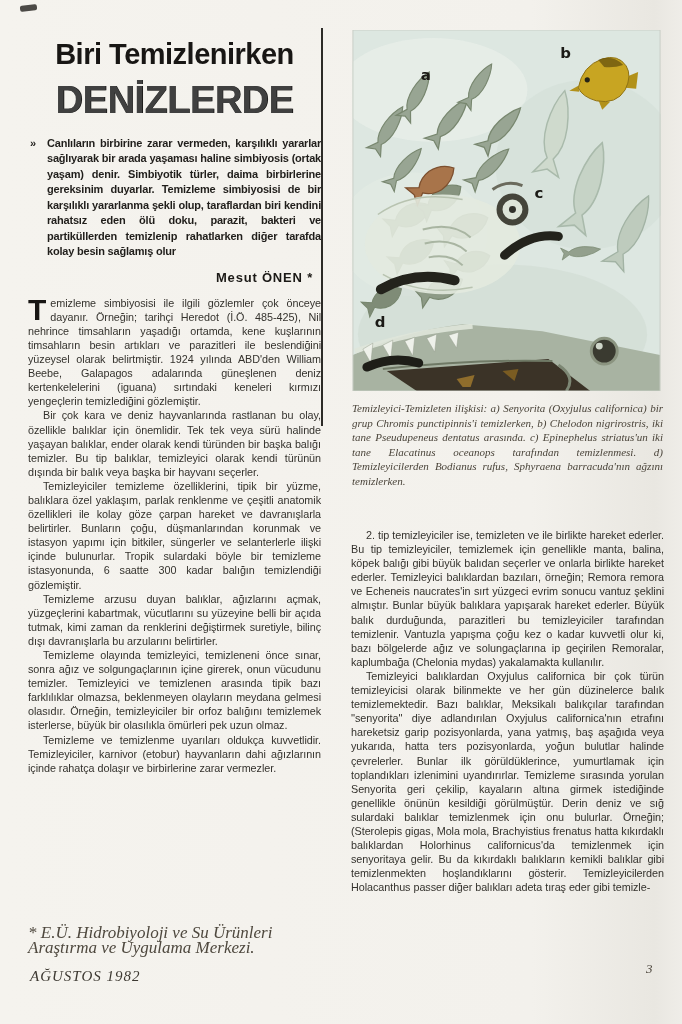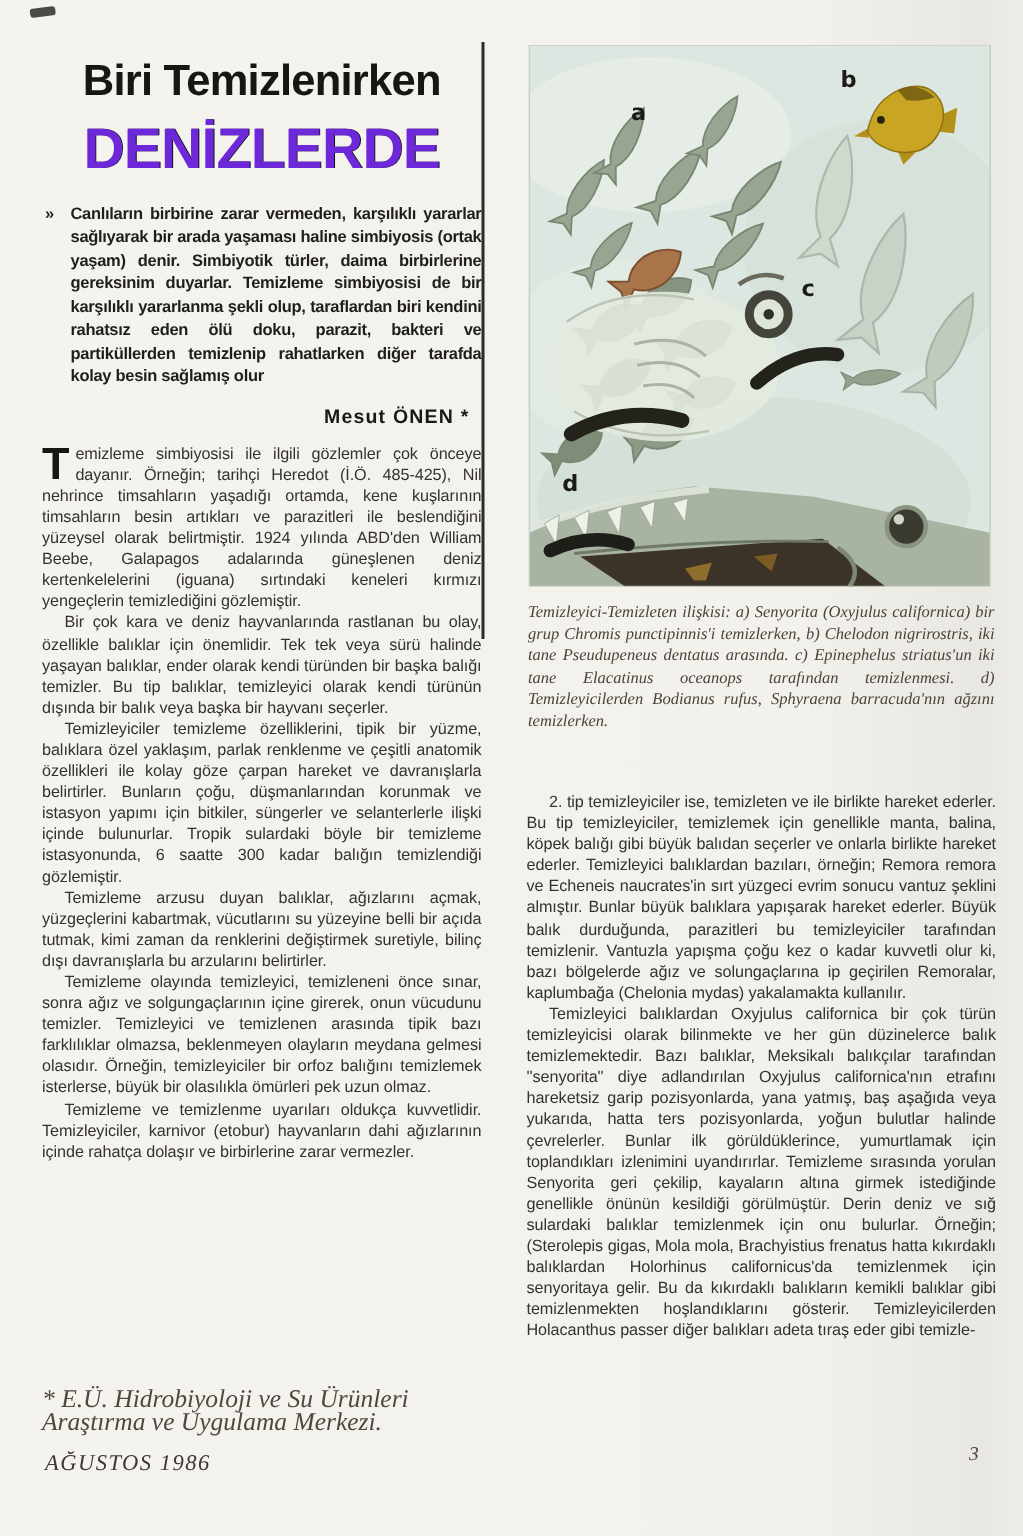--- a/index.html
+++ b/index.html
@@ -5,21 +5,21 @@
   html,body{margin:0;padding:0}
   body{
     width:682px;height:1024px;position:relative;overflow:hidden;
     background:linear-gradient(90deg,#f5f3ee 0%,#f3f1ec 78%,#e9e7e1 96%,#efede8 100%);
     font-family:"Liberation Sans",sans-serif;color:#2f2d29;
   }
   .mark{position:absolute;left:20px;top:5px;width:17px;height:6px;background:#2e2c28;border-radius:2px;transform:rotate(-7deg);opacity:.85}
 
   .left-col{position:absolute;left:28px;top:34px;width:293px}
   .kicker{font-size:29px;font-weight:bold;text-align:center;line-height:1.16;letter-spacing:-.5px;color:#181614;margin:4px}
-  .title{font-size:38px;font-weight:bold;text-align:center;line-height:1.08;letter-spacing:-.5px;color:#6d28d9;margin:8px 0 0 0;text-shadow:.6px 0 0 #121110}
+  .title{font-size:38px;font-weight:bold;text-align:center;line-height:1.08;letter-spacing:-.5px;color:#404040;margin:8px 0 0 0;text-shadow:.6px 0 0 #121110}
   .lead{margin-top:15px;position:relative;padding-left:19px;font-weight:bold;font-size:11px;line-height:15.5px;text-align:justify;color:#201e1b;letter-spacing:-.2px}
   .lead .marker{position:absolute;left:2px;top:0;font-weight:bold}
   .byline{text-align:right;font-weight:bold;font-size:13px;letter-spacing:.8px;margin:10px 8px 0 0;color:#1b1916}
 
   .body{margin-top:11px;font-size:10.8px;line-height:14.1px;text-align:justify;color:#34322d;letter-spacing:-.05px}
   .body p{margin:0;text-indent:15px}
   .body p.dropcap{text-indent:0}
   .body p.dropcap::first-letter{float:left;font-size:30px;line-height:23px;font-weight:bold;padding:2px 4px 0 0;color:#181614}
 
   .divider{position:absolute;left:321px;top:28px;width:2px;height:398px;background:#2c2b27}
@@ -152,14 +152,14 @@
 </div>
 
 <div class="caption">Temizleyici-Temizleten ilişkisi: a) Senyorita (Oxyjulus californica) bir grup Chromis punctipinnis'i temizlerken, b) Chelodon nigrirostris, iki tane Pseudupeneus dentatus arasında. c) Epinephelus striatus'un iki tane Elacatinus oceanops tarafından temizlenmesi. d) Temizleyicilerden Bodianus rufus, Sphyraena barracuda'nın ağzını temizlerken.</div>
 
 <div class="body right-body">
     <p class="">2. tip temizleyiciler ise, temizleten ve ile birlikte hareket ederler. Bu tip temizleyiciler, temizlemek için genellikle manta, balina, köpek balığı gibi büyük balıdan seçerler ve onlarla birlikte hareket ederler. Temizleyici balıklardan bazıları, örneğin; Remora remora ve Echeneis naucrates'in sırt yüzgeci evrim sonucu vantuz şeklini almıştır. Bunlar büyük balıklara yapışarak hareket ederler. Büyük balık durduğunda, parazitleri bu temizleyiciler tarafından temizlenir. Vantuzla yapışma çoğu kez o kadar kuvvetli olur ki, bazı bölgelerde ağız ve solungaçlarına ip geçirilen Remoralar, kaplumbağa (Chelonia mydas) yakalamakta kullanılır.</p>
     <p class="">Temizleyici balıklardan Oxyjulus californica bir çok türün temizleyicisi olarak bilinmekte ve her gün düzinelerce balık temizlemektedir. Bazı balıklar, Meksikalı balıkçılar tarafından ''senyorita'' diye adlandırılan Oxyjulus californica'nın etrafını hareketsiz garip pozisyonlarda, yana yatmış, baş aşağıda veya yukarıda, hatta ters pozisyonlarda, yoğun bulutlar halinde çevrelerler. Bunlar ilk görüldüklerince, yumurtlamak için toplandıkları izlenimini uyandırırlar. Temizleme sırasında yorulan Senyorita geri çekilip, kayaların altına girmek istediğinde genellikle önünün kesildiği görülmüştür. Derin deniz ve sığ sulardaki balıklar temizlenmek için onu bulurlar. Örneğin; (Sterolepis gigas, Mola mola, Brachyistius frenatus hatta kıkırdaklı balıklardan Holorhinus californicus'da temizlenmek için senyoritaya gelir. Bu da kıkırdaklı balıkların kemikli balıklar gibi temizlenmekten hoşlandıklarını gösterir. Temizleyicilerden Holacanthus passer diğer balıkları adeta tıraş eder gibi temizle-</p>
   </div>
 
 <div class="footnote">* E.Ü. Hidrobiyoloji ve Su Ürünleri Araştırma ve Uygulama Merkezi.</div>
-<div class="issue">AĞUSTOS 1986</div>
+<div class="issue">AĞUSTOS 1982</div>
 <div class="pagenum">3</div>
 
 </body></html>

